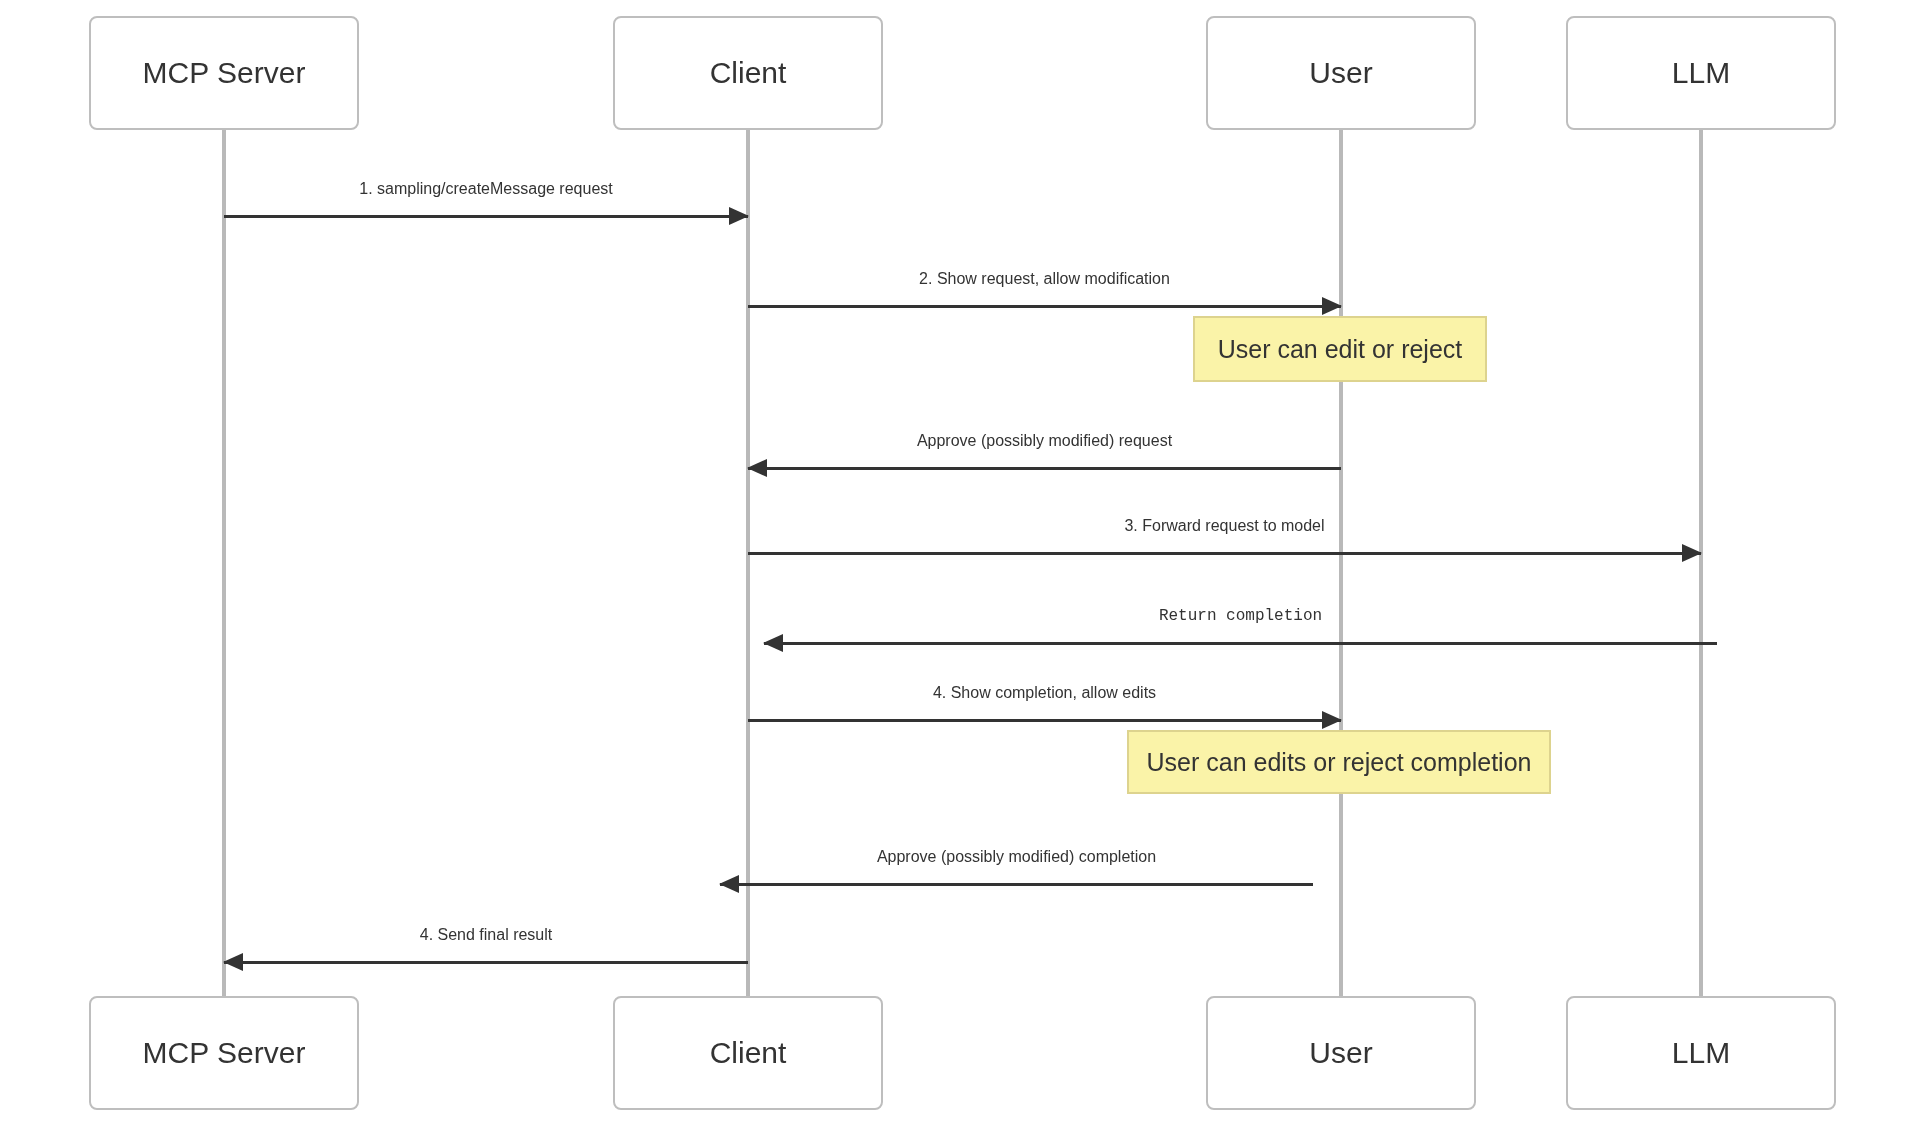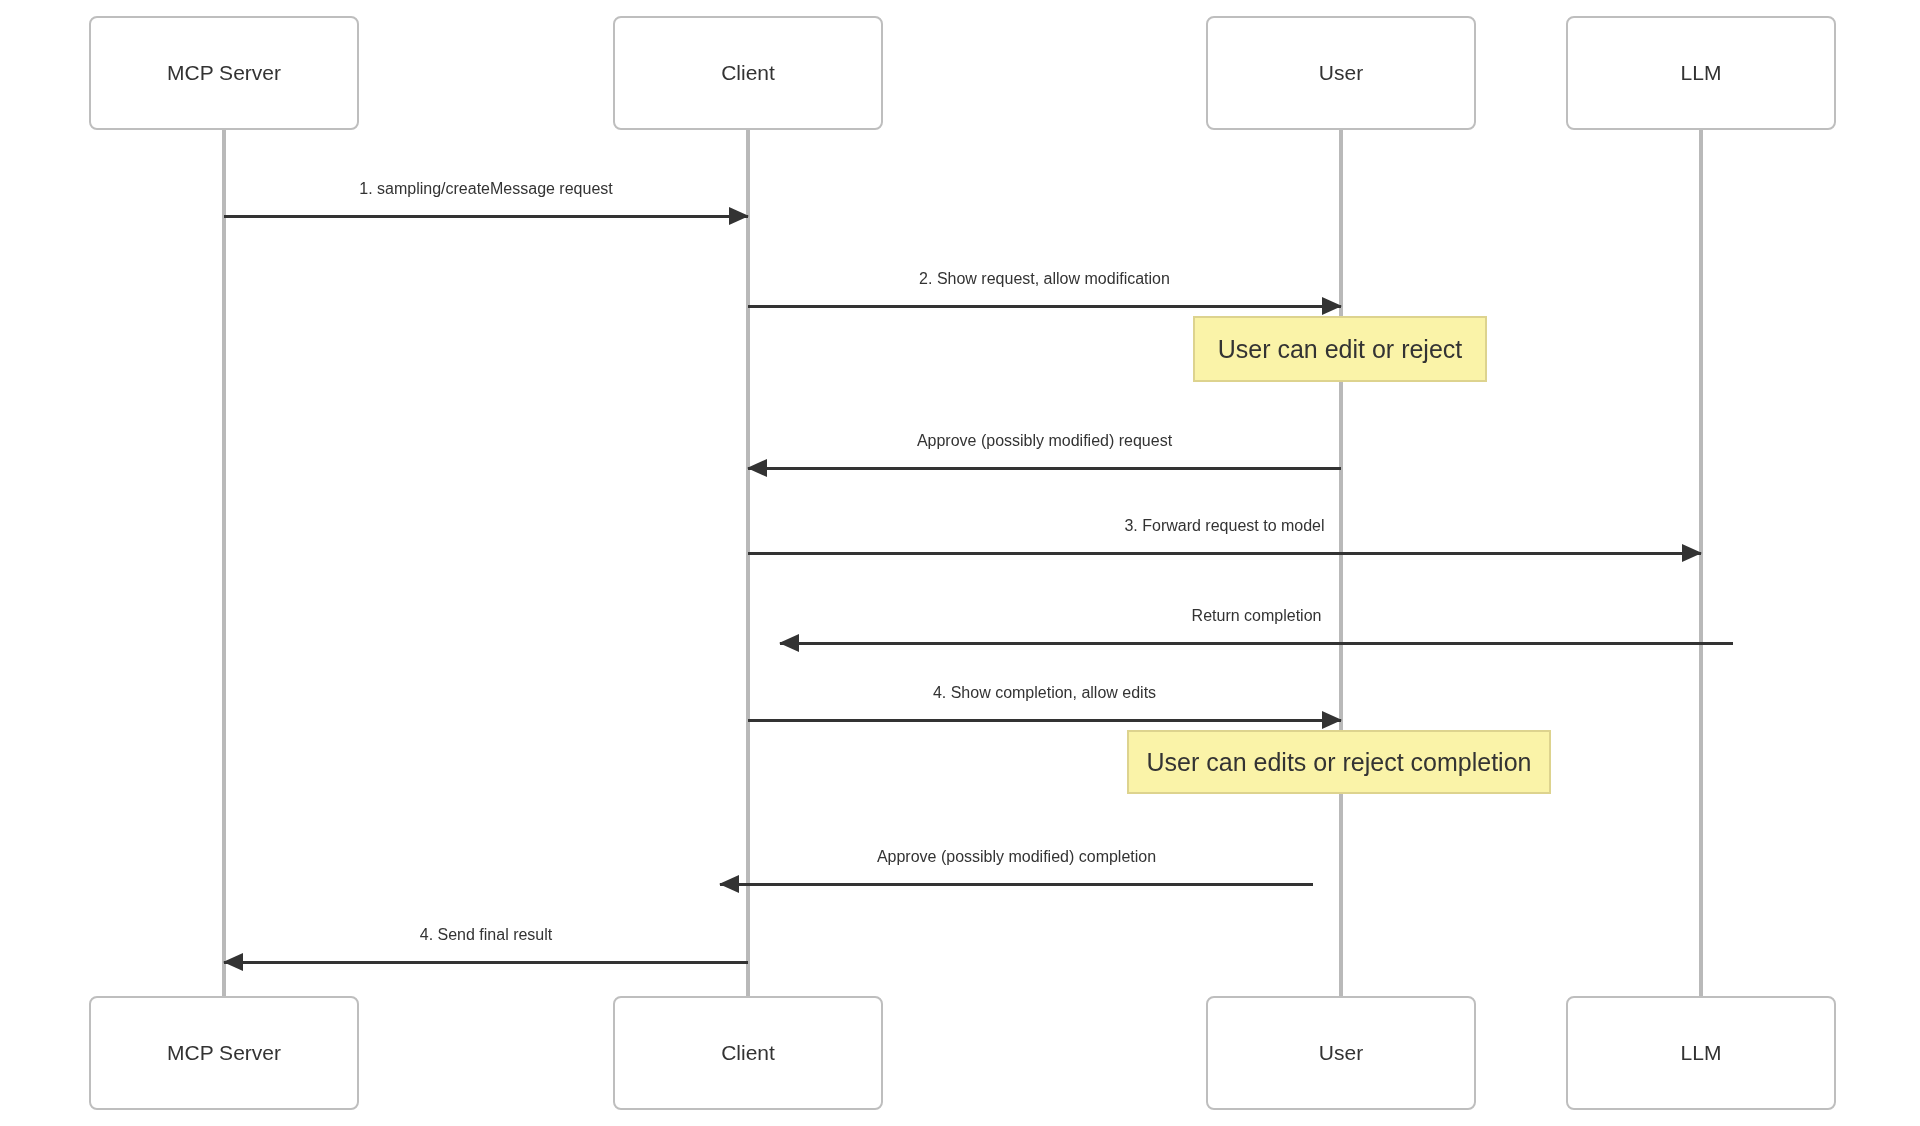--- a/index.html
+++ b/index.html
@@ -12,21 +12,21 @@
     overflow:hidden;
   }
   
   .actor-box{
     position:absolute;
     width:270px;height:114px;
     background:#ffffff;
     border:2px solid #bebebe;
     border-radius:8px;
     display:flex;align-items:center;justify-content:center;
-    font-size:21px;color:#333333;
+    font-size:30px;color:#333333;
     box-sizing:border-box;
     z-index:3;
   }
   
   .lifeline{
     position:absolute;
     width:4px;top:130px;height:866px;
     background:#b9b9b9;
     z-index:1;
   }
@@ -129,21 +129,21 @@
       </div>
   </div>
 
   <div class="msg dir-right" style="left:748px;top:511px;width:953px;">
     <div class="msg-label">3. Forward request to model</div>
     <div class="msg-line">
         <span class="head"></span>
       </div>
   </div>
 
-  <div class="msg dir-left" style="left:780px;top:601px;width:953px;">
+  <div class="msg dir-left" style="left:764px;top:601px;width:953px;font-family:Liberation Mono, monospace;">
     <div class="msg-label">Return completion</div>
     <div class="msg-line">
         <span class="head"></span>
       </div>
   </div>
 
   <div class="msg dir-right" style="left:748px;top:678px;width:593px;">
     <div class="msg-label">4. Show completion, allow edits</div>
     <div class="msg-line">
         <span class="head"></span>

